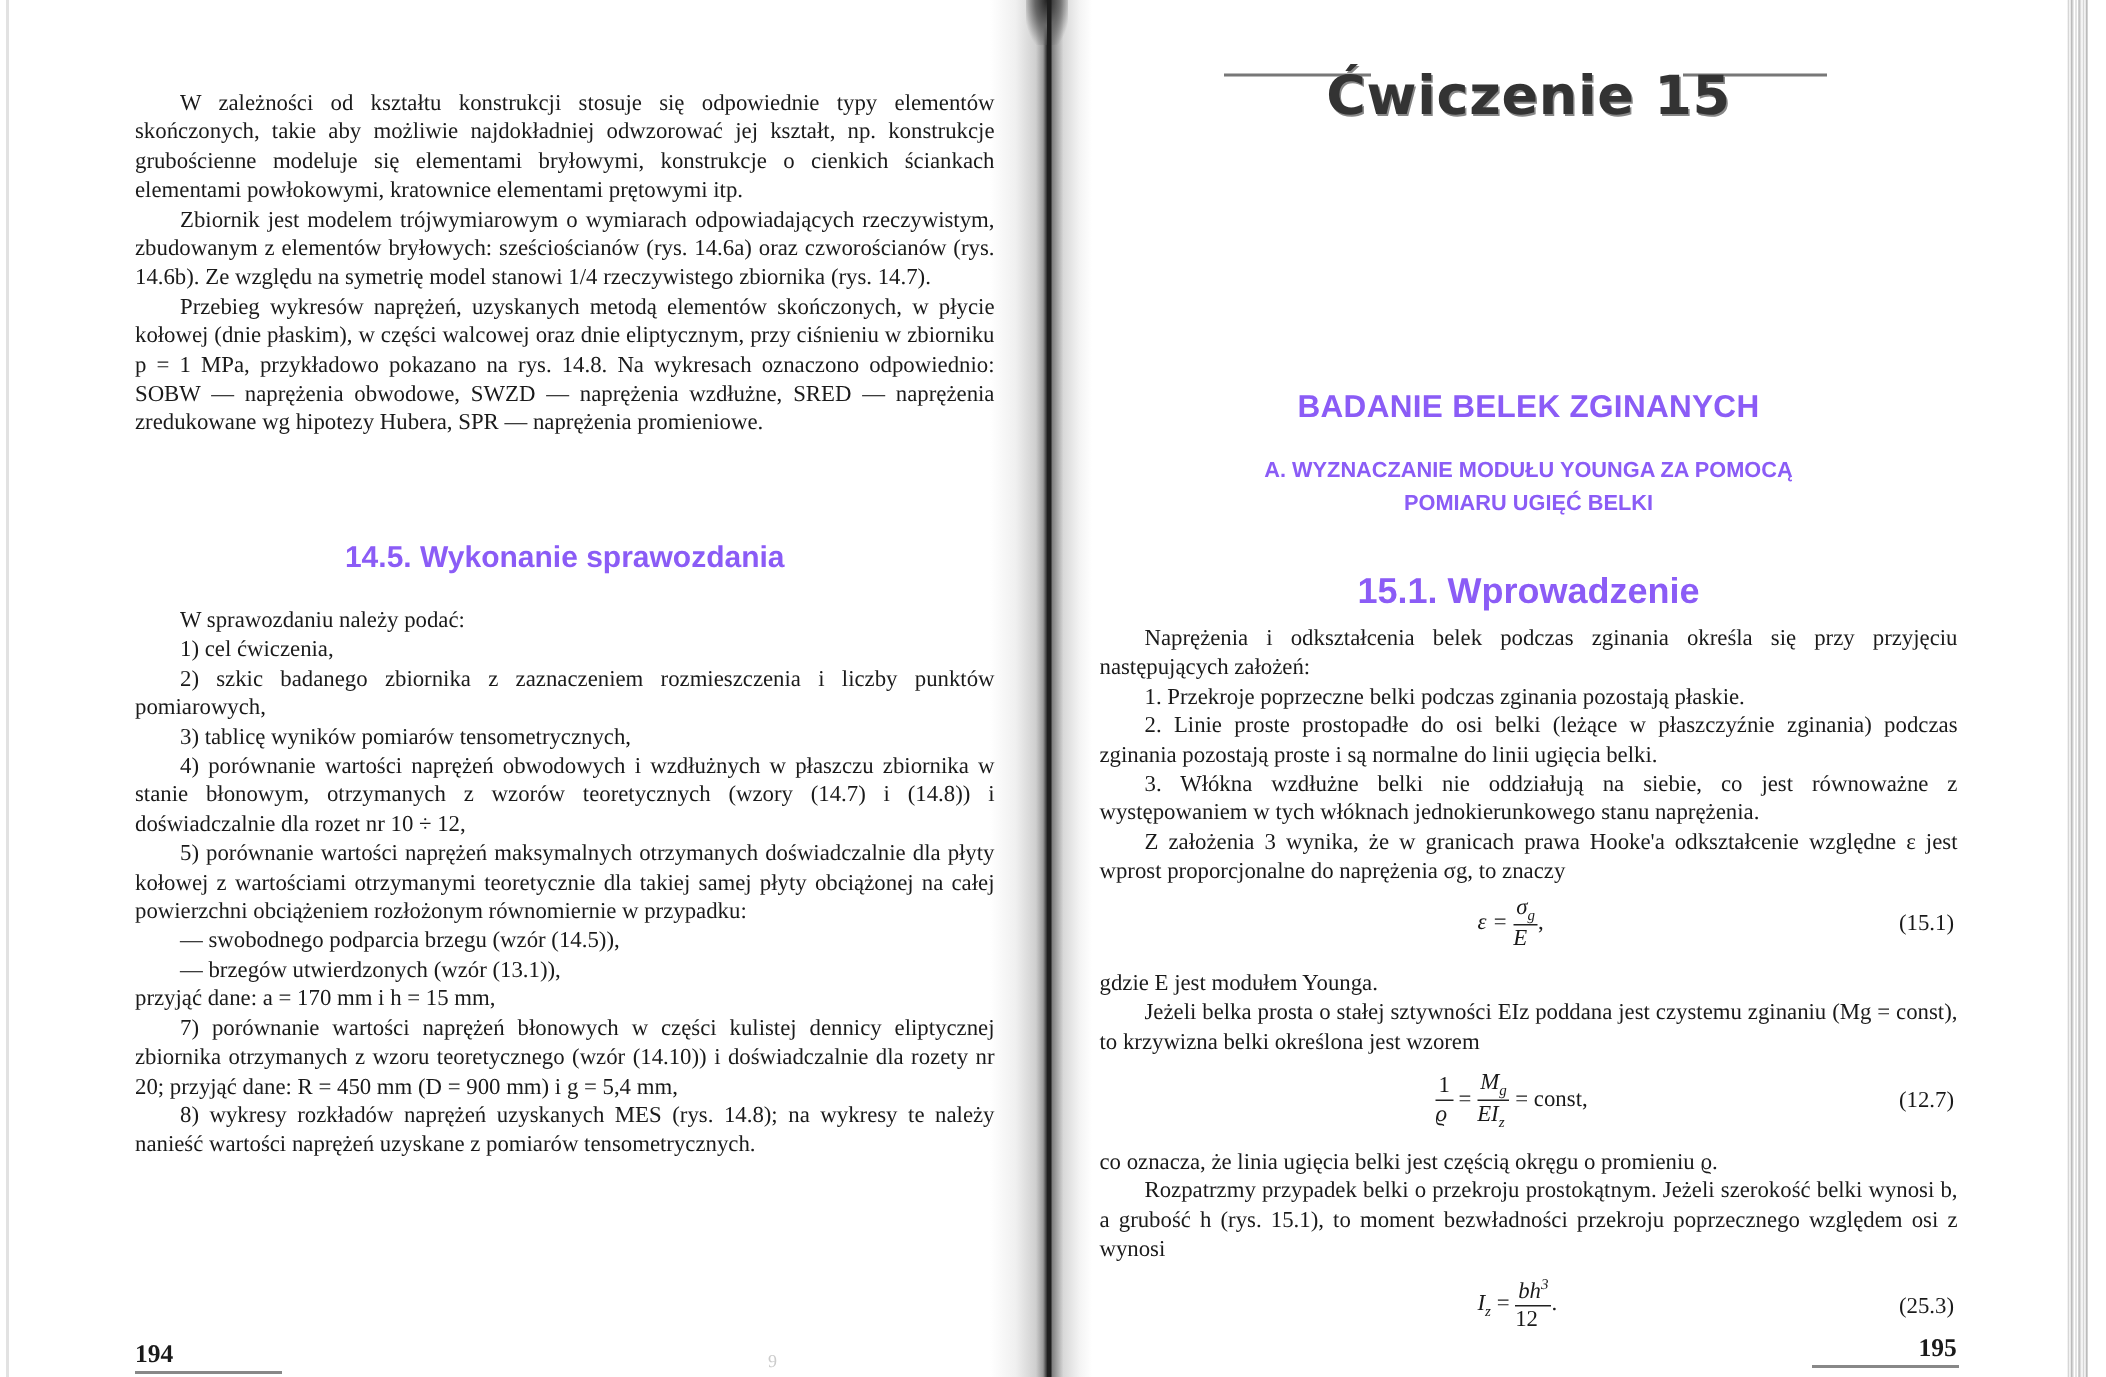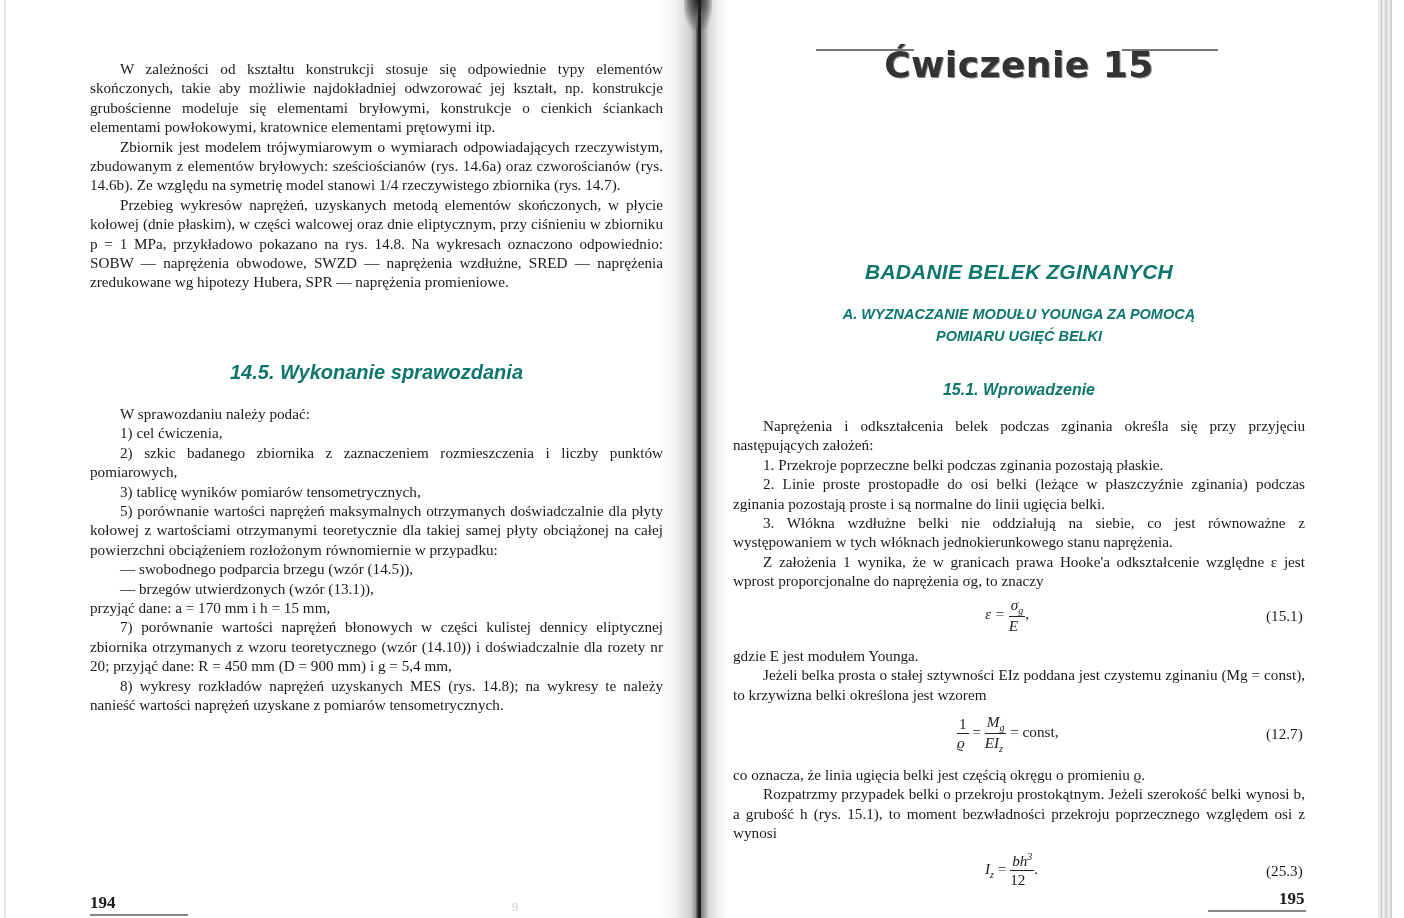--- a/index.html
+++ b/index.html
@@ -16,25 +16,25 @@
   .right-edge { position:absolute; left:1378px; top:0; width:14px; height:918px;
     background: repeating-linear-gradient(to right, #fff 0px, #ccc 1px, #fff 2px, #aaa 3px, #fff 5px); opacity:0.8; }
   .left-edge { position:absolute; left:4px; top:0; width:2px; height:918px; background:#e2e2e2; }
 
   .para { position:absolute; font-size:15.2px; line-height:19.4px; text-align:justify; }
   .para p { margin:0; text-indent:0; }
   .para .ind { text-indent:30px; }
   .left-text { left:90px; width:573px; }
   .right-text { left:733px; width:572px; }
 
-  .h2 { position:absolute; font-family:"Liberation Sans", "DejaVu Sans", sans-serif; font-weight:bold; text-align:center; color:#0f766e;font-style:italic; }
+  .h2 { position:absolute; font-family:"Liberation Sans", "DejaVu Sans", sans-serif; font-weight:bold; text-align:center; color:#8b5cf6; }
   .sec-left { left:90px; width:573px; top:361px; font-size:20px; }
   .chapter-title { left:733px; width:572px; top:260px; font-size:21px; letter-spacing:0.2px; }
   .subtitle { left:733px; width:572px; top:303px; font-size:14.5px; line-height:22px; }
-  .sec-right { left:733px; width:572px; top:381px; font-size:16px;text-align:center; }
+  .sec-right { left:733px; width:572px; top:381px; font-size:24px;text-align:center; }
 
   .cw-title { position:absolute; left:733px; width:572px; top:44px; text-align:center;
     font-family:"DejaVu Sans", sans-serif; font-weight:bold; font-size:36px; color:#333;
     letter-spacing:0.5px; text-shadow: 1px 1px 0 #888; }
   .rule { position:absolute; height:2px; background:#777; }
 
   .eq { position:absolute; font-size:15.2px; font-style:italic; }
   .eq .num { position:absolute; font-style:normal; }
   .frac { display:inline-block; vertical-align:middle; text-align:left; }
   .frac .top { display:block; border-bottom:1px solid #222; padding:0 2px; }
@@ -62,20 +62,21 @@
   <p class="ind">Przebieg wykresów naprężeń, uzyskanych metodą elementów skończonych, w płycie kołowej (dnie płaskim), w części walcowej oraz dnie eliptycznym, przy ciśnieniu w zbiorniku p = 1 MPa, przykładowo pokazano na rys. 14.8. Na wykresach oznaczono odpowiednio: SOBW — naprężenia obwodowe, SWZD — naprężenia wzdłużne, SRED — naprężenia zredukowane wg hipotezy Hubera, SPR — naprężenia promieniowe.</p>
 </div>
 
 <div class="h2 sec-left">14.5. Wykonanie sprawozdania</div>
 
 <div class="para left-text" style="top:404px;">
   <p class="ind">W sprawozdaniu należy podać:</p>
   <p class="ind">1) cel ćwiczenia,</p>
   <p class="ind">2) szkic badanego zbiornika z zaznaczeniem rozmieszczenia i liczby punktów pomiarowych,</p>
   <p class="ind">3) tablicę wyników pomiarów tensometrycznych,</p>
+  <p class="ind">4) porównanie wartości naprężeń obwodowych i wzdłużnych w płaszczu zbiornika w stanie błonowym, otrzymanych z wzorów teoretycznych (wzory (14.7) i (14.8)) i doświadczalnie dla rozet nr 10 ÷ 12,</p>
   <p class="ind">5) porównanie wartości naprężeń maksymalnych otrzymanych doświadczalnie dla płyty kołowej z wartościami otrzymanymi teoretycznie dla takiej samej płyty obciążonej na całej powierzchni obciążeniem rozłożonym równomiernie w przypadku:</p>
   <p class="ind">— swobodnego podparcia brzegu (wzór (14.5)),</p>
   <p class="ind">— brzegów utwierdzonych (wzór (13.1)),</p>
   <p>przyjąć dane: a = 170 mm i h = 15 mm,</p>
   <p class="ind">7) porównanie wartości naprężeń błonowych w części kulistej dennicy eliptycznej zbiornika otrzymanych z wzoru teoretycznego (wzór (14.10)) i doświadczalnie dla rozety nr 20; przyjąć dane: R = 450 mm (D = 900 mm) i g = 5,4 mm,</p>
   <p class="ind">8) wykresy rozkładów naprężeń uzyskanych MES (rys. 14.8); na wykresy te należy nanieść wartości naprężeń uzyskane z pomiarów tensometrycznych.</p>
 </div>
 
 <div class="pagenum" style="left:90px; top:893px;">194</div>
 <div class="foot-rule" style="left:90px; top:914px; width:98px;"></div>
@@ -92,21 +93,21 @@
   <div>A. WYZNACZANIE MODUŁU YOUNGA ZA POMOCĄ</div>
   <div>POMIARU UGIĘĆ BELKI</div>
 </div>
 <div class="h2 sec-right">15.1. Wprowadzenie</div>
 
 <div class="para right-text" style="top:416px;">
   <p class="ind">Naprężenia i odkształcenia belek podczas zginania określa się przy przyjęciu następujących założeń:</p>
   <p class="ind">1. Przekroje poprzeczne belki podczas zginania pozostają płaskie.</p>
   <p class="ind">2. Linie proste prostopadłe do osi belki (leżące w płaszczyźnie zginania) podczas zginania pozostają proste i są normalne do linii ugięcia belki.</p>
   <p class="ind">3. Włókna wzdłużne belki nie oddziałują na siebie, co jest równoważne z występowaniem w tych włóknach jednokierunkowego stanu naprężenia.</p>
-  <p class="ind">Z założenia 1 wynika, że w granicach prawa Hooke'a odkształcenie względne ε jest wprost proporcjonalne do naprężenia σg, to znaczy</p>
+  <p class="ind">Z założenia 3 wynika, że w granicach prawa Hooke'a odkształcenie względne ε jest wprost proporcjonalne do naprężenia σg, to znaczy</p>
 </div>
 
 <div class="eq" style="left:985px; top:596px;">
   <span>ε =</span>
   <span class="frac">
     <span class="top"><span>σ</span><sub>g</sub></span>
     <span class="bot">E</span>
   </span><span style="font-style:normal">,</span>
 </div>
 <div class="eq" style="left:1266px; top:607px;"><span class="num" style="position:static">(15.1)</span></div>

